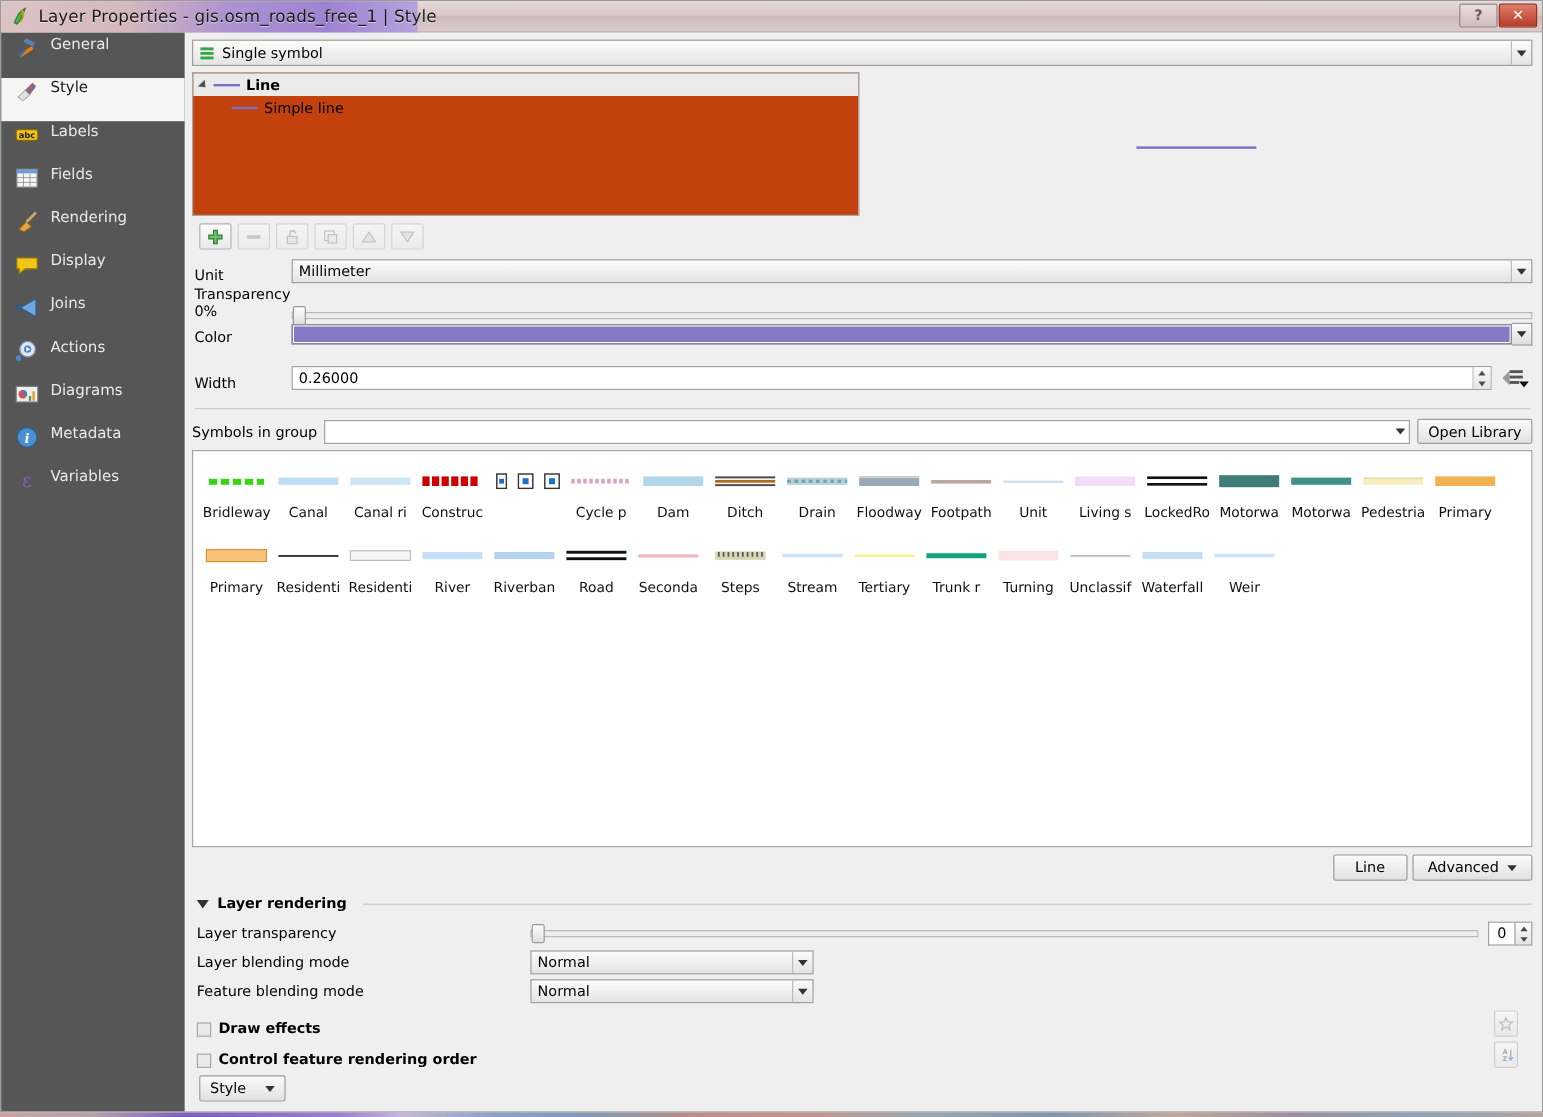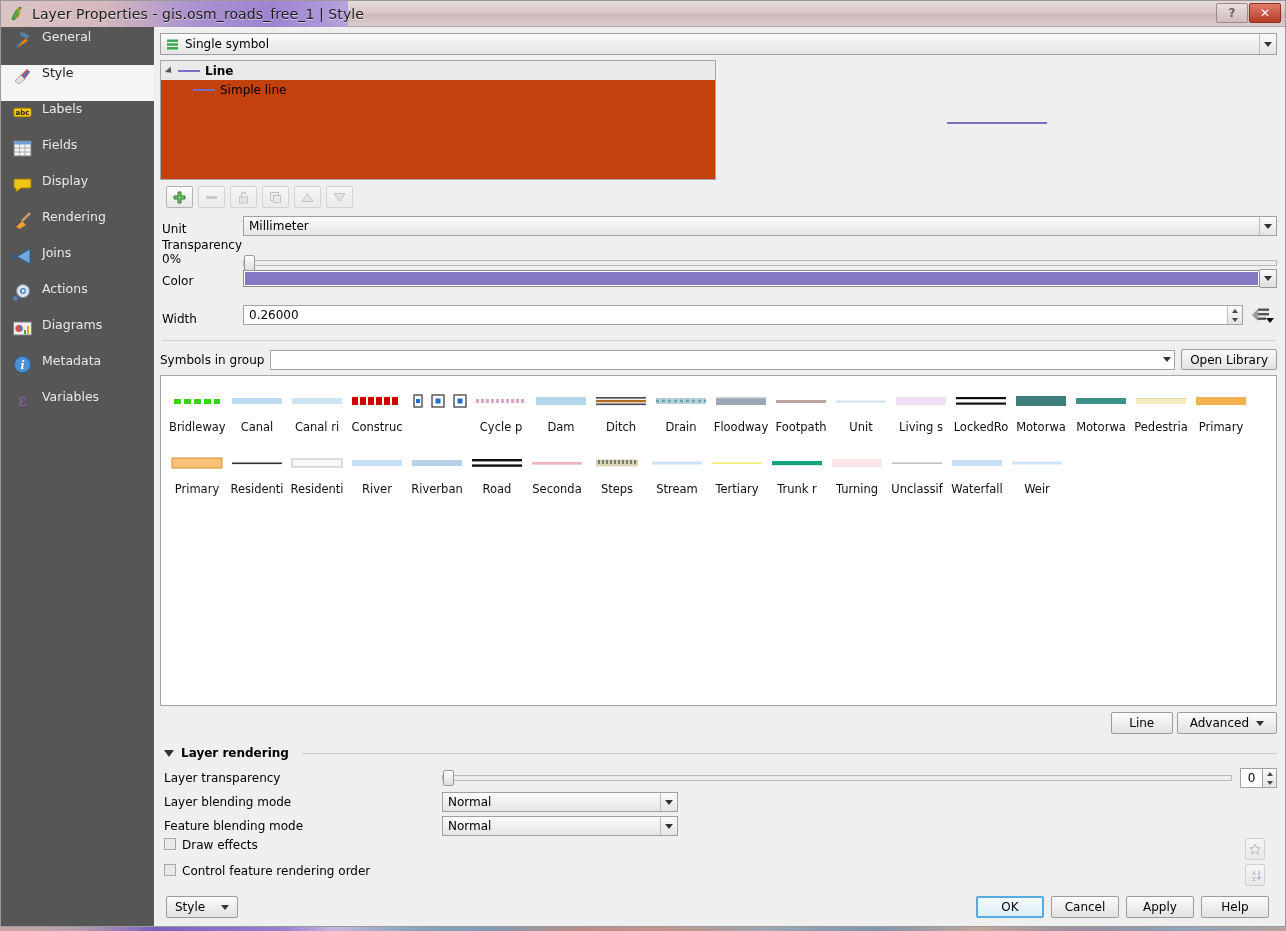--- a/index.html
+++ b/index.html
@@ -197,21 +197,21 @@
   .lr-label{ width:282px;flex:0 0 282px;font-size:12px;padding-left:4px; }
   .lr-combo{ width:236px;height:20px; }
   .numbox{
     width:22px;height:20px;border:1px solid #a3a3a3;border-right:none;background:#fff;
     display:flex;align-items:center;justify-content:center;font-size:12px;
   }
   .numspin{
     width:15px;height:20px;border:1px solid #a3a3a3;background:linear-gradient(180deg,#fbfbfb,#e4e4e4);
     display:flex;flex-direction:column;align-items:center;justify-content:space-around;
   }
-  .chkrow{ display:flex;align-items:flex-start;gap:6px;min-height:26px;padding-left:4px; }
+  .chkrow{ display:flex;align-items:flex-end;gap:6px;min-height:26px;padding-left:4px;font-weight:bold; }
   .chk{ width:12px;height:12px;border:1px solid #a8a8a8;background:#e9e9e9; }
   .side-sq{
     position:absolute; right:12px; width:20px;height:22px;
     border:1px solid #bbb;border-radius:2px;background:linear-gradient(180deg,#fafafa,#e6e6e6);
     display:flex;align-items:center;justify-content:center;opacity:.6;
   }
 
   
   .bottombar{
     display:flex;align-items:center;justify-content:space-between;
@@ -286,34 +286,34 @@
             <rect x="2" y="3" width="17" height="3.5" fill="#6e9fd0"></rect>
             <path d="M7.6 6.5 V18 M13 6.5 V18 M2 10 H19 M2 14 H19" stroke="#9a9a9a" stroke-width=".8"></path>
           </svg>
         </span>
         <span>Fields</span>
       </div>
 
       <div class="side-item">
         <span class="side-ico">
           <svg width="21" height="21" viewBox="0 0 21 21">
-            <path d="M2 5 H19 V14 H9 L4 18 V14 H2 Z" fill="#f2c516" stroke="#9a7a08" stroke-width="1"></path>
-          </svg>
-        </span>
-        <span>Display</span>
-      </div>
-
-      <div class="side-item">
-        <span class="side-ico">
-          <svg width="21" height="21" viewBox="0 0 21 21">
             <path d="M4 17 L10 11 L14 15 L8 19 Z" fill="#e8a33d" stroke="#a96f16" stroke-width=".8"></path>
             <path d="M10 11 L18 3" stroke="#caa46a" stroke-width="2.4" fill="none"></path>
           </svg>
         </span>
         <span>Rendering</span>
+      </div>
+
+      <div class="side-item">
+        <span class="side-ico">
+          <svg width="21" height="21" viewBox="0 0 21 21">
+            <path d="M2 5 H19 V14 H9 L4 18 V14 H2 Z" fill="#f2c516" stroke="#9a7a08" stroke-width="1"></path>
+          </svg>
+        </span>
+        <span>Display</span>
       </div>
 
       <div class="side-item">
         <span class="side-ico">
           <svg width="21" height="21" viewBox="0 0 21 21">
             <polygon points="18,3 18,18 5,10.5" fill="#6fa8dc" stroke="#2d5f8f" stroke-width="1"></polygon>
             <circle cx="2.6" cy="10.5" r="2.3" fill="#2d5f8f"></circle>
           </svg>
         </span>
         <span>Joins</span>
@@ -893,23 +893,17 @@
             <path d="M11 3 V11 M9.2 9 L11 11.3 L12.8 9" stroke="#5a7fb5" stroke-width="1" fill="none"></path>
           </svg>
         </span>
       </div>
 
       <div class="bottombar">
         <div class="btn btn-style">
           <span>Style</span>
           <i class="caret-down"></i>
         </div>
-        <div style="display:flex;gap:7px">
-          <div class="btn okbtn" style="width:68px">OK</div>
-          <div class="btn" style="width:68px">Cancel</div>
-          <div class="btn" style="width:68px">Apply</div>
-          <div class="btn" style="width:68px">Help</div>
-        </div>
       </div>
 
     </div>
   </div>
 </div>
 
 </body></html>

